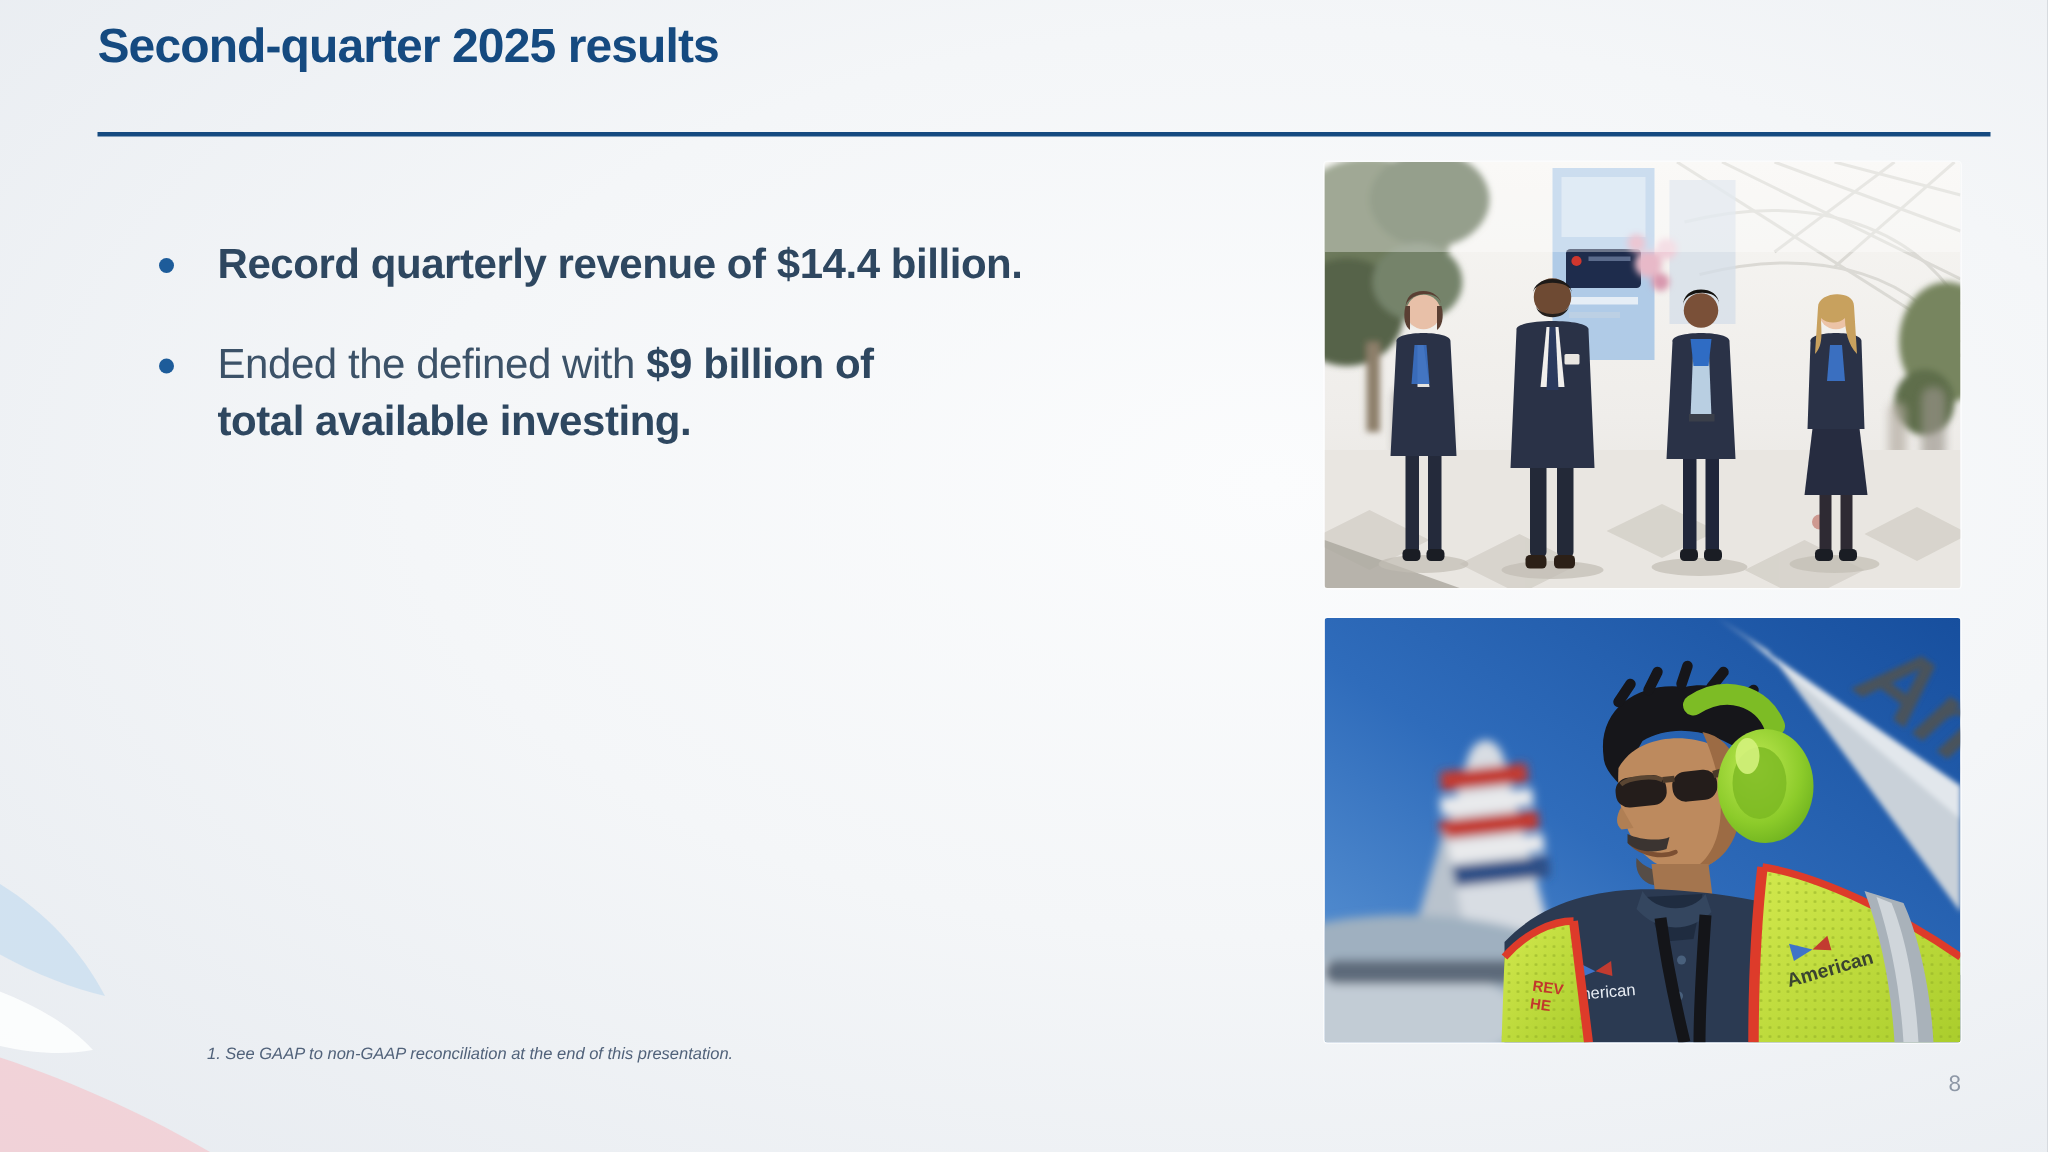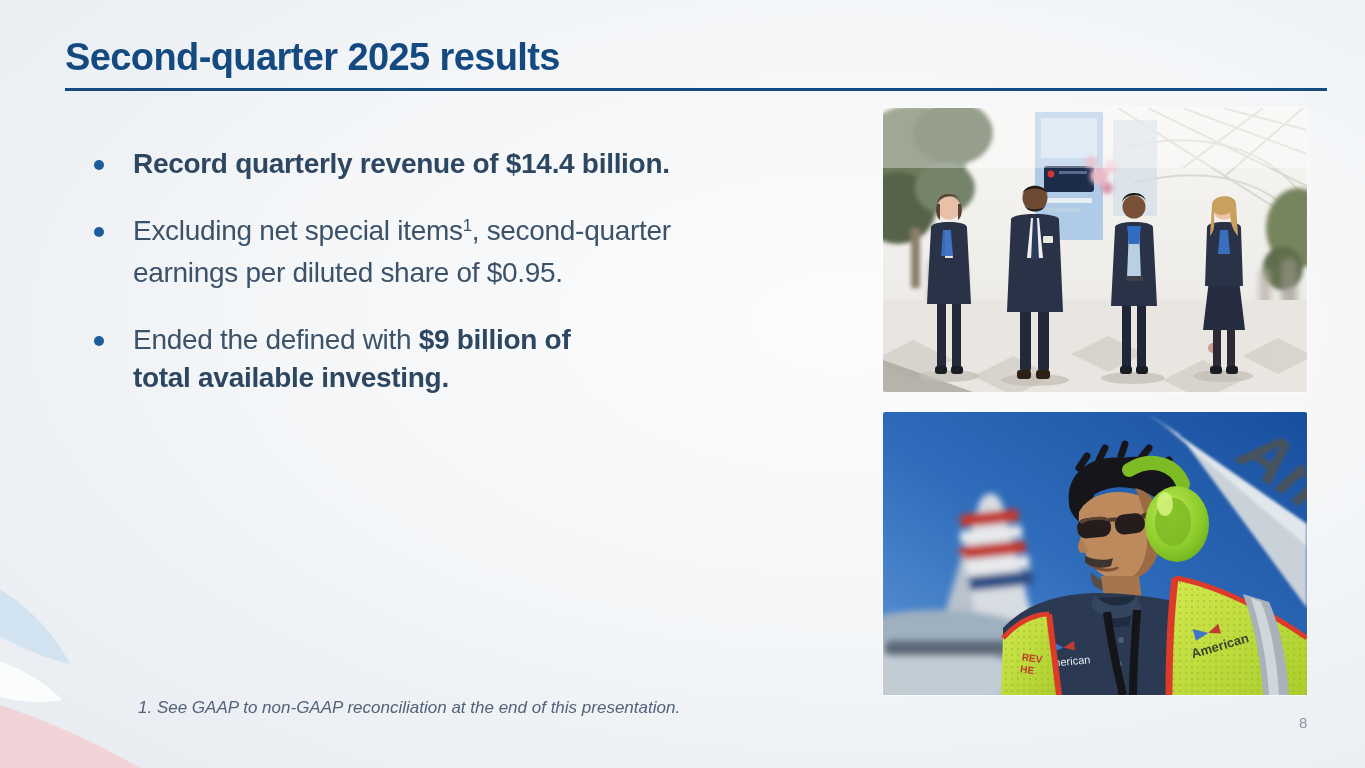--- a/index.html
+++ b/index.html
@@ -2,46 +2,46 @@
 <html><head>
 <meta charset="utf-8">
 <style>
   html,body{margin:0;padding:0;background:#cfd3d8;}
   .slide{
     position:relative;width:1365px;height:768px;overflow:hidden;
     font-family:"Liberation Sans",sans-serif;
     background:radial-gradient(ellipse at 62% 42%, #fbfcfd 0%, #f4f6f8 48%, #e7ebf0 100%);
   }
   .slide-title{
-    position:absolute;left:65px;top:36px;
-    font-size:38px;font-weight:700;letter-spacing:-0.6px;
+    position:absolute;left:65px;top:12px;
+    font-size:32px;font-weight:700;letter-spacing:-0.6px;
     color:#154a80;white-space:nowrap;
   }
   .title-rule{
     position:absolute;left:65px;top:88px;width:1262px;height:3px;
     background:#154a80;
   }
   .bullet-list{
     position:absolute;left:88px;top:141px;width:770px;
-    list-style:none;margin:4px;padding:0;
+    list-style:none;margin:16px;padding:0;
   }
   .bullet-item{
     position:relative;padding-left:41px;margin-bottom:29px;
     font-size:28px;line-height:38px;letter-spacing:-0.3px;color:#3c5268;
   }
   .bullet-item::before{
     content:"";position:absolute;left:2px;top:15px;width:10px;height:10px;
     border-radius:50%;background:#1d5c9a;
   }
   .bullet-line{white-space:nowrap;}
   .seg-bold{font-weight:700;color:#2e4760;}
   .seg-sup{font-size:60%;vertical-align:baseline;position:relative;top:-0.55em;}
   .footnotes{
     position:absolute;left:138px;top:696px;
-    font-size:17px;font-style:italic;color:#51627a;line-height:1.37;
+    font-size:11px;font-style:italic;color:#51627a;line-height:1.37;
   }
   .footnote-line{white-space:nowrap;}
   .page-number{
     position:absolute;left:1299px;top:714px;font-size:15px;color:#8d97a6;
   }
   .photo{
     position:absolute;left:883px;width:424px;border-radius:2px;overflow:hidden;
     box-shadow:0 0 0 1px rgba(255,255,255,0.6);
   }
   .photo-top{top:108px;height:284px;}
@@ -53,24 +53,20 @@
 <body>
 
 <div class="slide">
 
   <div class="slide-title">Second-quarter 2025 results</div>
   <div class="title-rule"></div>
 
   <ul class="bullet-list" id="bullet-list">
       <li class="bullet-item">
         <div class="bullet-line"><span class="seg-bold">Record quarterly revenue of $14.4 billion.</span></div>
-      </li>
-      <li class="bullet-item">
-        <div class="bullet-line"><span>Excluding net special items</span><span class="seg-sup">1</span><span>, second-quarter</span></div>
-        <div class="bullet-line"><span>earnings per diluted share of $0.95.</span></div>
       </li>
       <li class="bullet-item">
         <div class="bullet-line"><span>Ended the defined with </span><span class="seg-bold">$9 billion of</span></div>
         <div class="bullet-line"><span class="seg-bold">total available investing.</span></div>
       </li>
     </ul>
 
   <div class="footnotes" id="footnotes">
       <div class="footnote-line">1. See GAAP to non-GAAP reconciliation at the end of this presentation.</div>
     </div>

